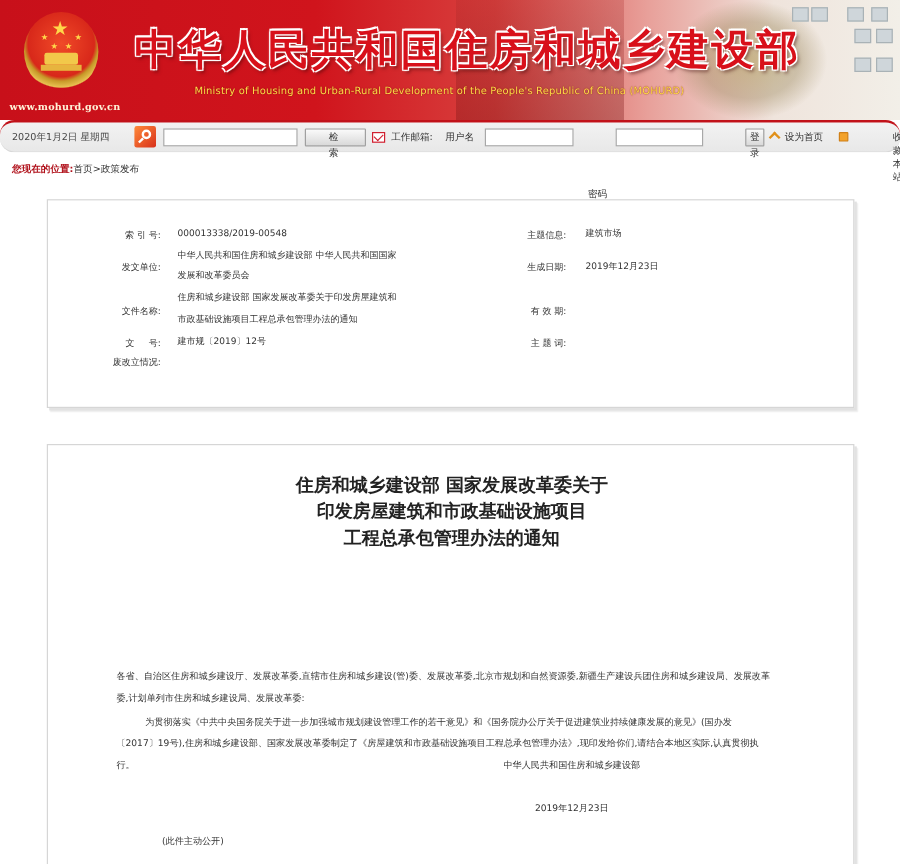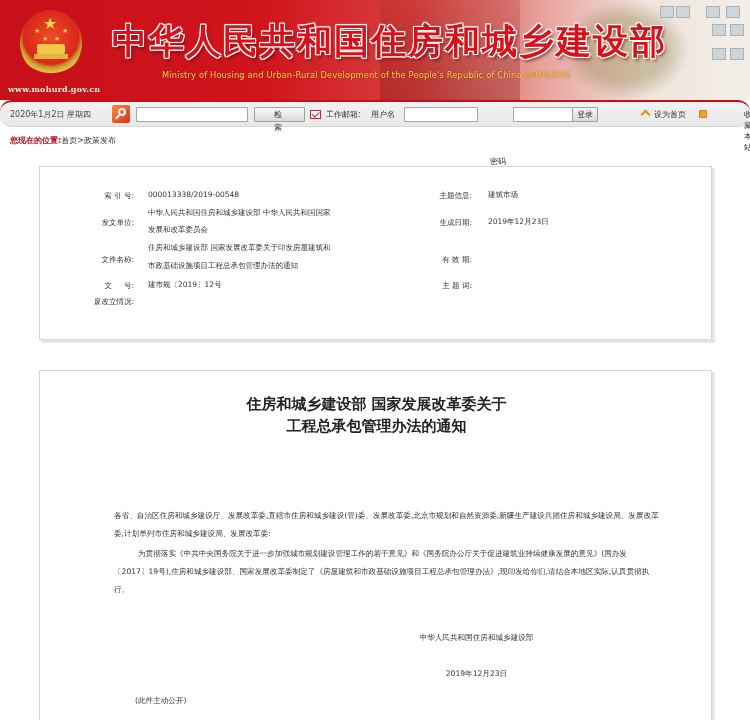--- a/index.html
+++ b/index.html
@@ -58,21 +58,21 @@
   .toolbar .btn {
     position: absolute; top: 5px; height: 15px; border: 1px solid #a0a0a0; border-radius: 1px;
     background: linear-gradient(180deg, #fafafa, #d9d9d9); font-size: 8px; color: #333; text-align: center; line-height: 13px;
   }
   .toolbar .search-button { left: 254px; width: 51px; letter-spacing: 9px; padding-left: 6px; }
   .toolbar .mail-icon { position: absolute; left: 310px; top: 8px; width: 11px; height: 9px; border: 1px solid #d02030; background: #fff; }
   .toolbar .mail-icon::after { content: ""; position: absolute; left: 1px; top: 0; width: 6px; height: 4px; border-left: 1px solid #d02030; border-bottom: 1px solid #d02030; transform: rotate(-45deg); }
   .toolbar .lbl { position: absolute; top: 7px; font-size: 8px; color: #333; }
   .toolbar .username-input { left: 404px; width: 74px; }
   .toolbar .password-input { left: 513px; width: 73px; }
-  .toolbar .login-button { left: 572px; width: 26px; }
+  .toolbar .login-button { left: 621px; width: 16px; }
   .toolbar .home-icon { position: absolute; left: 642px; top: 9px; width: 7px; height: 7px; border-left: 2px solid #e0901a; border-top: 2px solid #e0901a; transform: rotate(45deg); }
   .toolbar .fav-icon { position: absolute; left: 699px; top: 8px; width: 8px; height: 8px; background: #f3a22a; border: 1px solid #d08018; border-radius: 1px; }
 
   
   .crumb { position: absolute; left: 10px; top: 135px; font-size: 8px; color: #333; }
   .crumb .here { color: #b0101a; font-weight: bold; }
 
   
   .panel {
     position: absolute; background: #fff; border: 1px solid #d6d6d6;
@@ -80,21 +80,21 @@
   }
   .meta-panel { left: 39px; top: 166px; width: 673px; height: 174px; }
   .doc-panel { left: 39px; top: 370px; width: 673px; height: 360px; }
   .meta-label { position: absolute; text-align: right; width: 60px; font-size: 7.5px; color: #333; }
   .meta-value { position: absolute; font-size: 7.5px; color: #333; line-height: 16px; }
 
   .doc-title {
     position: absolute; left: 0; width: 673px; top: 22px; text-align: center;
     font-family: "DejaVu Serif", "Liberation Serif", serif; font-weight: bold; font-size: 15px; color: #222; line-height: 22px;
   }
-  .doc-body { position: absolute; left: 74px; width: 545px; font-size: 7.6px; line-height: 18px; color: #333; }
+  .doc-body { position: absolute; left: 57px; width: 545px; font-size: 7.6px; line-height: 18px; color: #333; margin-top: 48px; }
   .doc-body p { margin: 0 0 2px 0; }
   .doc-body .indent { text-indent: 24px; }
   .sign { position: absolute; left: 0; width: 673px; text-align: center; font-size: 7.6px; color: #333; }
   .public { position: absolute; left: 95px; top: 325px; font-size: 7.6px; color: #333; }
 </style>
 </head>
 <body>
 
 <div class="banner">
   <div class="bldg b1"></div>
@@ -174,20 +174,21 @@
   <span class="meta-label" style="left:372px;top:88px;">有 效 期:</span>
   <span class="meta-value" style="left:448px;top:84px;"></span>
 
   <span class="meta-label" style="left:372px;top:114px;">主 题 词:</span>
   <span class="meta-value" style="left:448px;top:110px;"></span>
 </div>
 
 <div class="panel doc-panel">
   <div class="doc-title">
     <div>住房和城乡建设部 国家发展改革委关于</div>
+    <div>印发房屋建筑和市政基础设施项目</div>
     <div>工程总承包管理办法的通知</div>
   </div>
 
   <div class="doc-body" style="top:136px;">
     <p>各省、自治区住房和城乡建设厅、发展改革委,直辖市住房和城乡建设(管)委、发展改革委,北京市规划和自然资源委,新疆生产建设兵团住房和城乡建设局、发展改革委,计划单列市住房和城乡建设局、发展改革委:</p>
     <p class="indent">为贯彻落实《中共中央国务院关于进一步加强城市规划建设管理工作的若干意见》和《国务院办公厅关于促进建筑业持续健康发展的意见》(国办发〔2017〕19号),住房和城乡建设部、国家发展改革委制定了《房屋建筑和市政基础设施项目工程总承包管理办法》,现印发给你们,请结合本地区实际,认真贯彻执行。</p>
   </div>
 
   <div class="sign" style="top:262px;padding-left:200px;">中华人民共和国住房和城乡建设部</div>
   <div class="sign" style="top:298px;padding-left:200px;">2019年12月23日</div>

